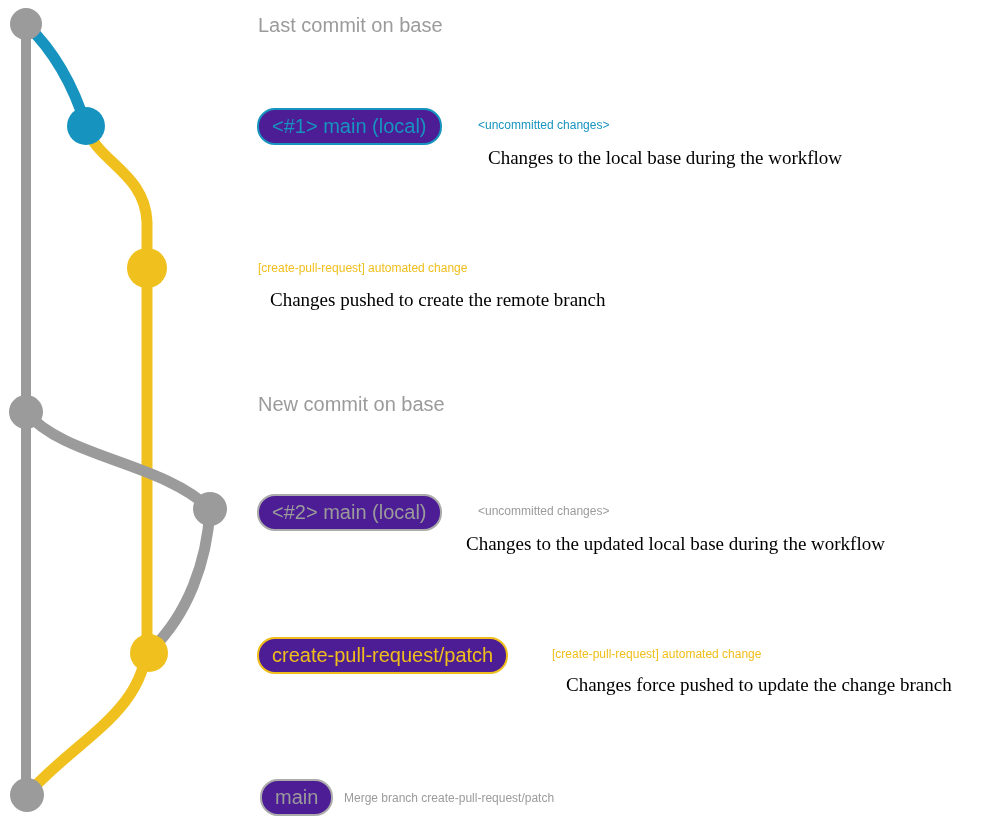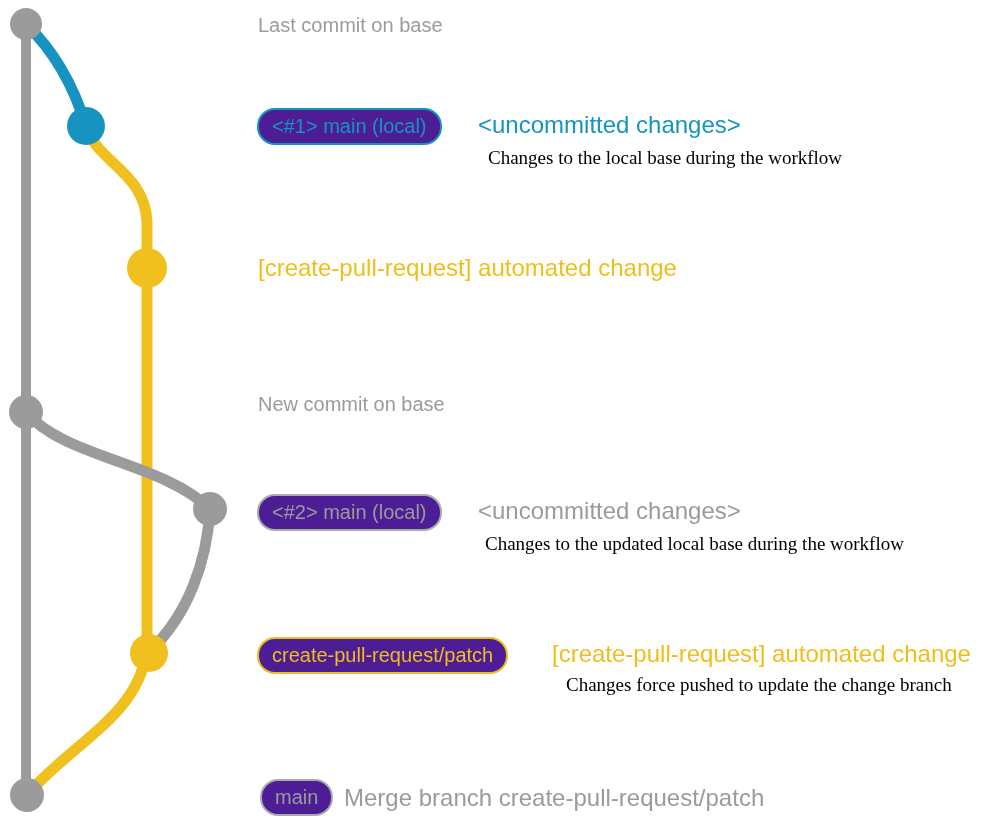--- a/index.html
+++ b/index.html
@@ -18,21 +18,21 @@
   .badge{
     display:inline-block;
     font-size:20px;line-height:33px;height:33px;
     padding:0 13px;
     border:2px solid;border-radius:18px;
     background:#4c1d95;
   }
   .badge-blue{color:#1694bf;border-color:#1694bf;}
   .badge-gray{color:#9b9b9b;border-color:#ababab;}
   .badge-yellow{color:#f0be1b;border-color:#f0be1b;}
-  .title{font-size:24px;line-height:24px;}
+  .title{font-size:12px;line-height:24px;}
   .title-blue{color:#1694bf;}
   .title-gray{color:#9b9b9b;}
   .title-yellow{color:#f0be1b;}
   .desc{
     font-family:"Liberation Serif",serif;
     font-size:19px;line-height:23px;color:#000000;
   }
 </style>
 </head>
 <body>
@@ -64,26 +64,27 @@
 
   <div class="abs heading" style="left:258px;top:392px;">New commit on base</div>
 
   <div class="abs" style="left:257px;top:108px;">
     <span class="badge badge-blue">&lt;#1&gt; main (local)</span>
   </div>
   <div class="abs title title-blue" style="left:478px;top:113px;">&lt;uncommitted changes&gt;</div>
   <div class="abs desc" style="left:488px;top:146px;text-align:center;">Changes to the local base during the workflow</div>
 
   <div class="abs title title-yellow" style="left:258px;top:256px;">[create-pull-request] automated change</div>
+  <div class="abs desc" style="left:270px;top:288px;">Changes pushed to create the remote branch</div>
 
   <div class="abs" style="left:257px;top:494px;">
     <span class="badge badge-gray">&lt;#2&gt; main (local)</span>
   </div>
   <div class="abs title title-gray" style="left:478px;top:499px;">&lt;uncommitted changes&gt;</div>
-  <div class="abs desc" style="left:485px;top:532px;">Changes to the updated local base during the workflow</div>
+  <div class="abs desc" style="left:466px;top:532px;">Changes to the updated local base during the workflow</div>
 
   <div class="abs" style="left:257px;top:637px;">
     <span class="badge badge-yellow">create-pull-request/patch</span>
   </div>
   <div class="abs title title-yellow" style="left:552px;top:642px;">[create-pull-request] automated change</div>
   <div class="abs desc" style="left:566px;top:673px;">Changes force pushed to update the change branch</div>
 
   <div class="abs" style="left:260px;top:779px;">
     <span class="badge badge-gray">main</span>
   </div>

